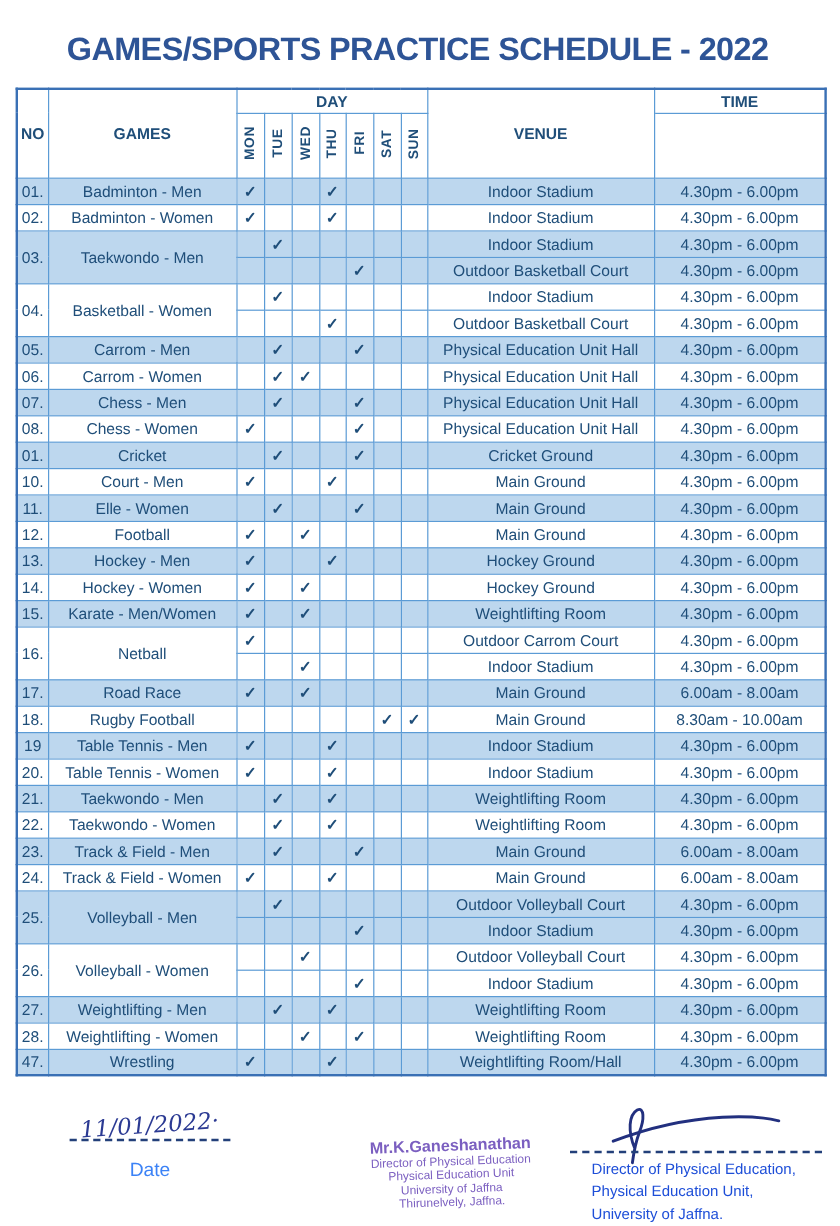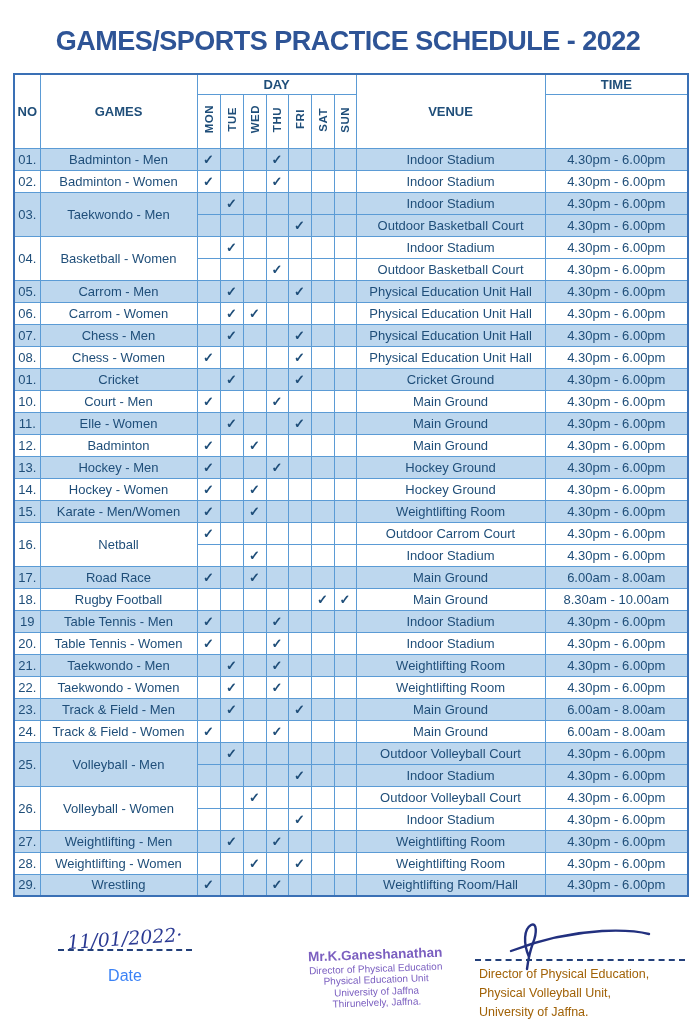--- a/index.html
+++ b/index.html
@@ -69,21 +69,21 @@
   .date-label { margin-top: 16px; font-size: 16px; color:#3b82f6; }
   .stamp-block {
     position:absolute; left:281px; top:42px; width:190px;
     text-align:center; color:#7B5FC0; transform: rotate(-2deg); line-height:1.15;
   }
   .stamp-1 { font-size: 13.5px; font-weight:bold; }
   .stamp-s { font-size: 10px; }
   .sign-block { position:absolute; left:475px; top:8px; width:216px; }
   .sign-svg { position:absolute; left:22px; top:0; }
   .sign-dash { position:absolute; left:0; top:46px; width:210px; border-bottom:2px dashed #23407a; }
-  .sign-text { position:absolute; left:4px; top:52px; font-size:12.5px; color:#a16207; line-height:1.5; white-space:nowrap; }
+  .sign-text { position:absolute; left:18px; top:52px; font-size:12.5px; color:#1d4ed8; line-height:1.5; white-space:nowrap; }
 </style>
 </head>
 <body>
 
 <div class="page">
 
   <div class="title">GAMES/SPORTS PRACTICE SCHEDULE - 2022</div>
 
   <table class="schedule">
     <colgroup>
@@ -279,21 +279,21 @@
           <td class="check-cell"></td>
           <td class="check-cell"></td>
           <td class="check-cell">✓</td>
           <td class="check-cell"></td>
           <td class="check-cell"></td>
           <td class="venue-cell">Main Ground</td>
           <td class="time-cell">4.30pm - 6.00pm</td>
         </tr>
         <tr class="white">
           <td class="no-cell" rowspan="1">12.</td>
-          <td class="game-cell" rowspan="1">Badminton</td>
+          <td class="game-cell" rowspan="1">Football</td>
           <td class="check-cell">✓</td>
           <td class="check-cell"></td>
           <td class="check-cell">✓</td>
           <td class="check-cell"></td>
           <td class="check-cell"></td>
           <td class="check-cell"></td>
           <td class="check-cell"></td>
           <td class="venue-cell">Main Ground</td>
           <td class="time-cell">4.30pm - 6.00pm</td>
         </tr>
@@ -532,21 +532,21 @@
           <td class="check-cell"></td>
           <td class="check-cell">✓</td>
           <td class="check-cell"></td>
           <td class="check-cell">✓</td>
           <td class="check-cell"></td>
           <td class="check-cell"></td>
           <td class="venue-cell">Weightlifting Room</td>
           <td class="time-cell">4.30pm - 6.00pm</td>
         </tr>
         <tr class="blue">
-          <td class="no-cell" rowspan="1">29.</td>
+          <td class="no-cell" rowspan="1">47.</td>
           <td class="game-cell" rowspan="1">Wrestling</td>
           <td class="check-cell">✓</td>
           <td class="check-cell"></td>
           <td class="check-cell"></td>
           <td class="check-cell">✓</td>
           <td class="check-cell"></td>
           <td class="check-cell"></td>
           <td class="check-cell"></td>
           <td class="venue-cell">Weightlifting Room/Hall</td>
           <td class="time-cell">4.30pm - 6.00pm</td>
@@ -571,19 +571,19 @@
     </div>
 
     <div class="sign-block">
       <svg class="sign-svg" width="170" height="60" viewBox="0 0 170 60">
         <path d="M32,44 C 26,30 27,16 34,12 C 40,9 40,20 36,30 C 33,38 31,48 30,56" fill="none" stroke="#22307f" stroke-width="2.4" stroke-linecap="round"></path>
         <path d="M14,38 C 40,28 70,20 105,18 C 125,17 140,18 152,21" fill="none" stroke="#22307f" stroke-width="2.4" stroke-linecap="round"></path>
       </svg>
       <div class="sign-dash"></div>
       <div class="sign-text">
         <div>Director of Physical Education,</div>
-        <div>Physical Volleyball Unit,</div>
+        <div>Physical Education Unit,</div>
         <div>University of Jaffna.</div>
       </div>
     </div>
 
   </div>
 </div>
 
 </body></html>

